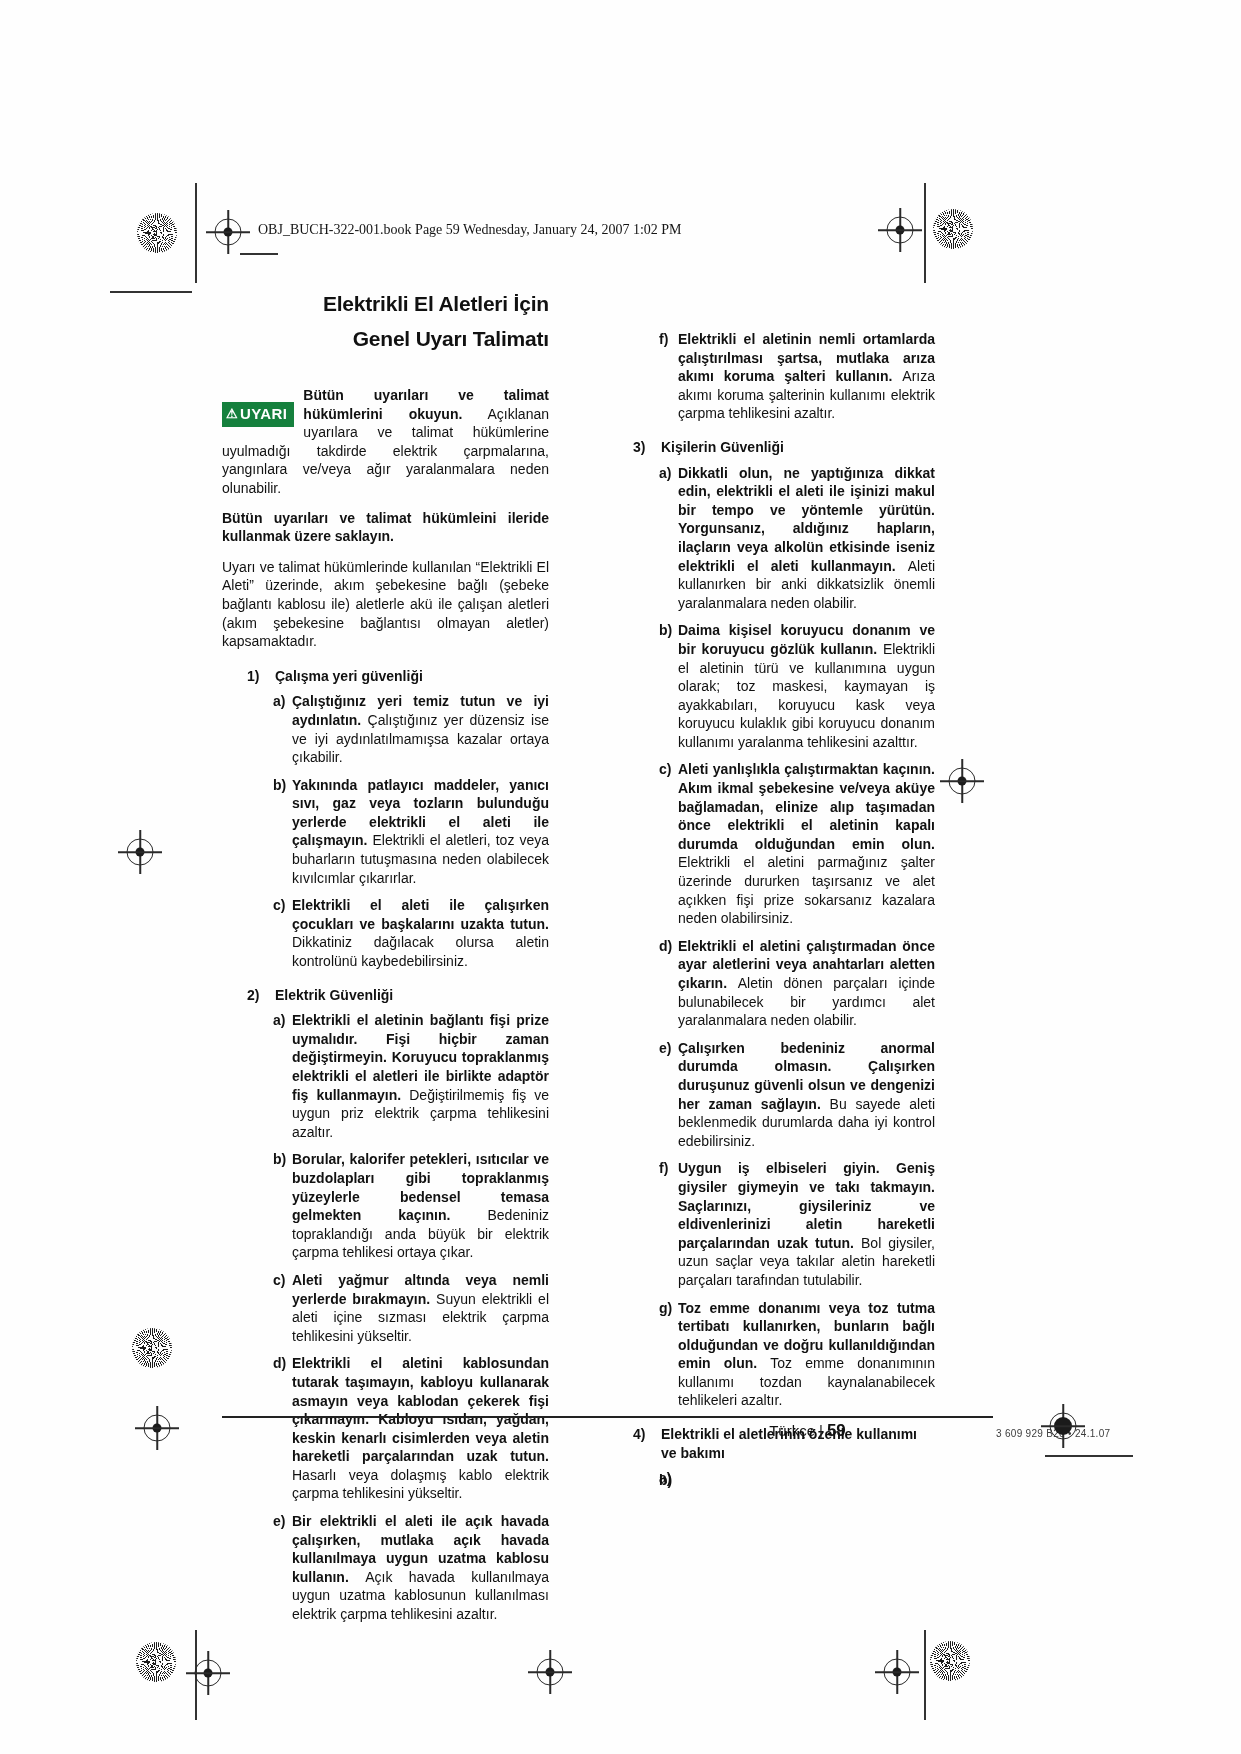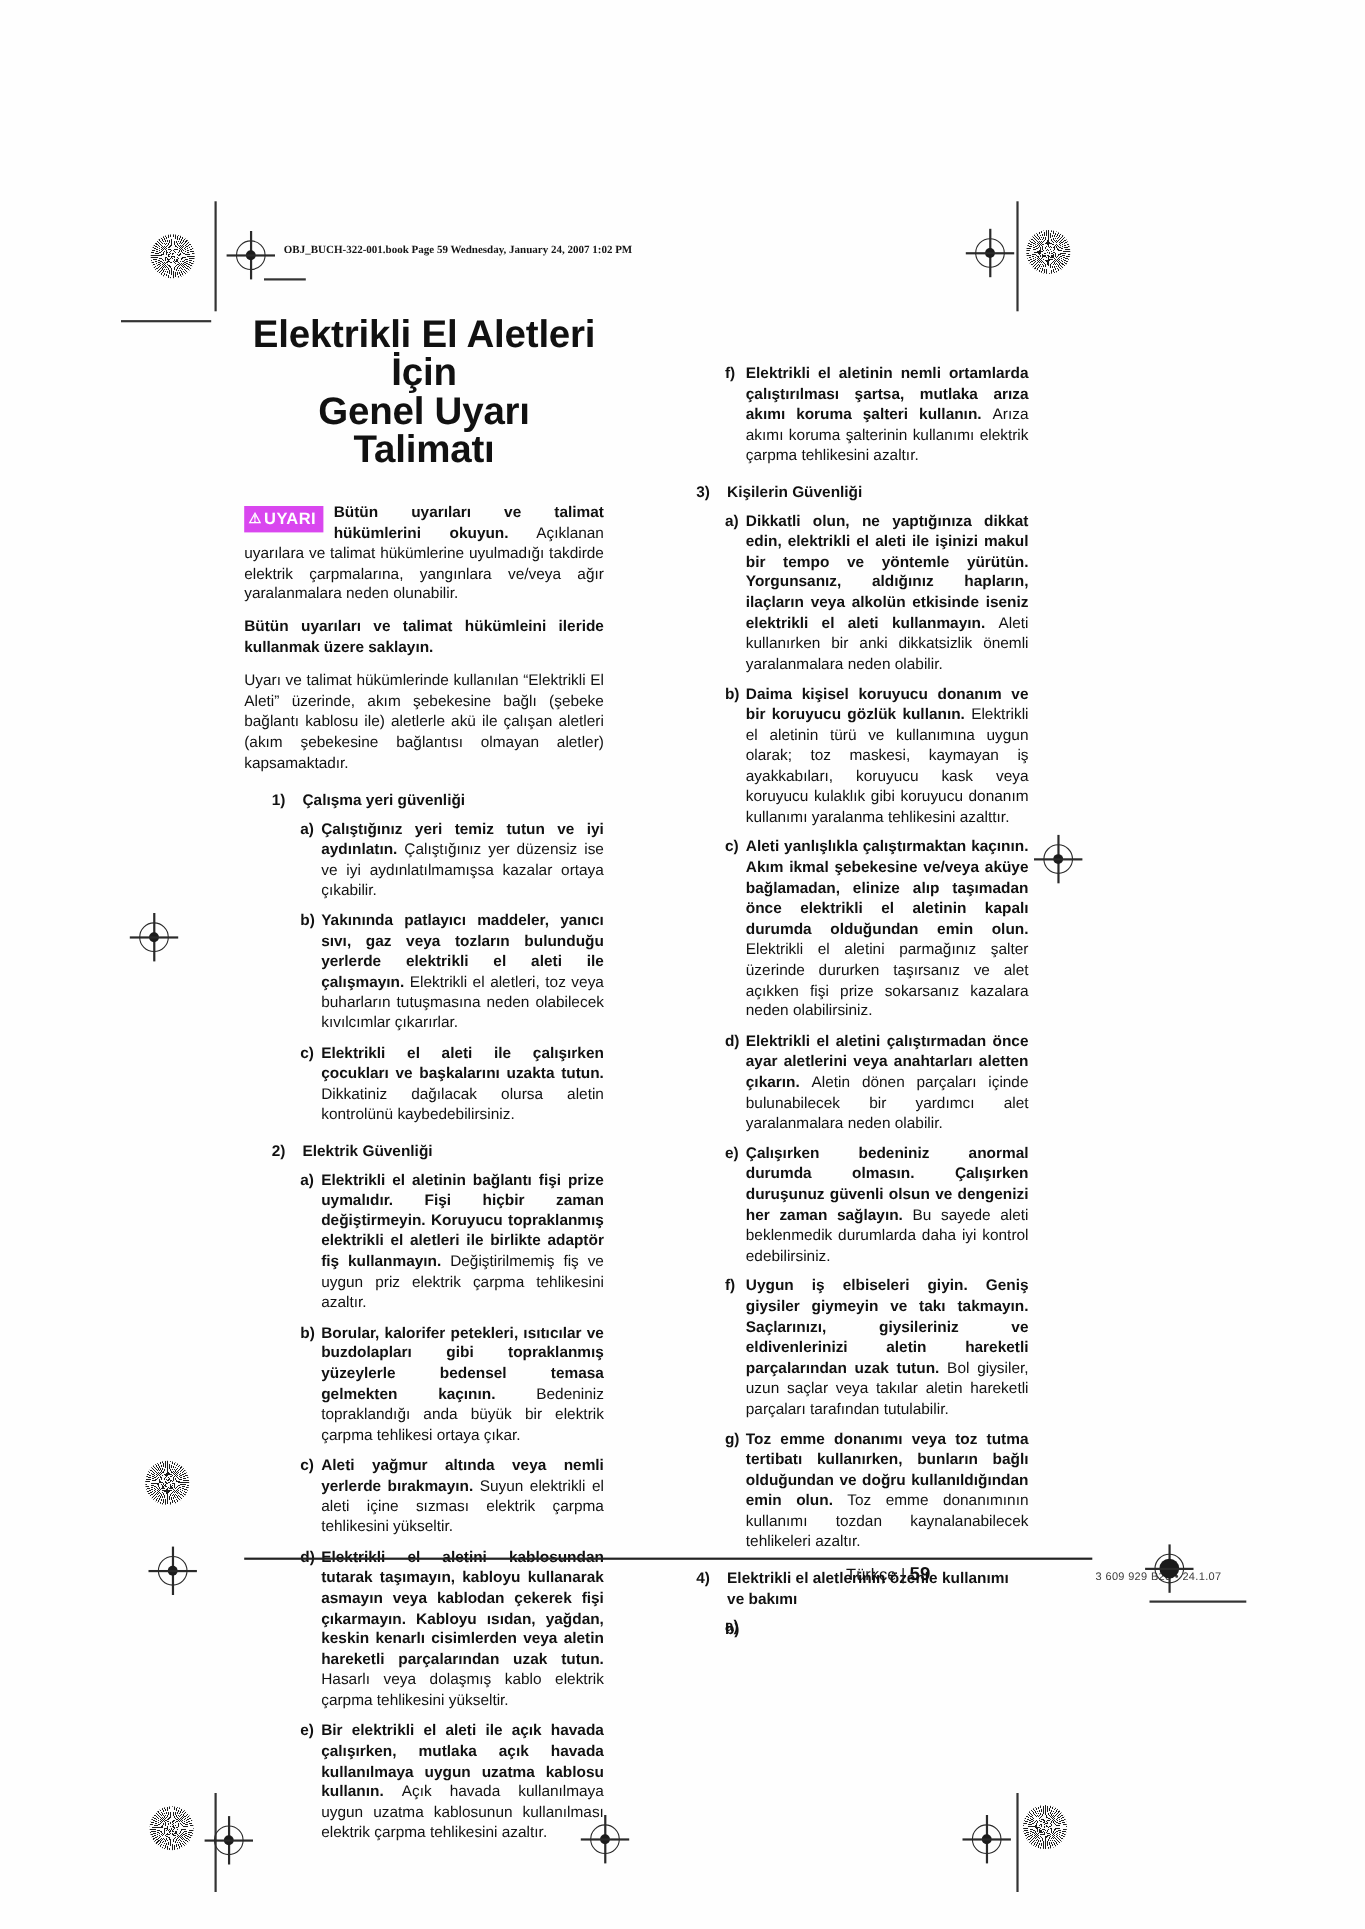--- a/index.html
+++ b/index.html
@@ -13,32 +13,32 @@
   .reg::before{content:'';position:absolute;left:50%;top:0;bottom:0;width:1.5px;background:#2a2a2a;transform:translateX(-50%);}
   .reg::after{content:'';position:absolute;top:50%;left:0;right:0;height:1.5px;background:#2a2a2a;transform:translateY(-50%);}
   .reg .circ{position:absolute;left:50%;top:50%;width:25px;height:25px;border:1.5px solid #2a2a2a;border-radius:50%;transform:translate(-50%,-50%);}
   .reg .dot{position:absolute;left:50%;top:50%;width:9px;height:9px;background:#1b1b1b;border-radius:50%;transform:translate(-50%,-50%);}
   .reg.dark .dot{width:18px;height:18px;}
   .vmark{position:absolute;width:1.5px;background:#333;}
   .hmark{position:absolute;height:1.5px;background:#333;}
 
   
   .header-line{position:absolute;left:258px;top:222px;font-family:"Liberation Serif",serif;
-    font-size:10px;color:#151515;white-space:nowrap;font-weight:bold;}
+    font-size:14px;color:#151515;white-space:nowrap;}
 
   
   .col{position:absolute;width:327px;font-size:14px;line-height:18.6px;text-align:justify;}
   .col-left{left:222px;top:286px;}
   .col-right{left:608px;top:330px;}
 
-  h1.title{margin:0 0 30px 0;font-size:35px;line-height:35px;font-weight:700;letter-spacing:-0.2px;text-align:center;}
+  h1.title{margin:0 0 30px 0;font-size:21px;line-height:35px;font-weight:700;letter-spacing:-0.2px;text-align:right;}
 
   .warn-para{margin:0 0 11px 0;}
-  .warn-box{float:left;background:#d946ef;color:#fff;font-weight:700;font-size:15px;
-    padding:2px 7px 3px 4px;margin:4px 9px 2px 0;letter-spacing:.4px;line-height:19px;}
+  .warn-box{float:left;background:#15803d;color:#fff;font-weight:700;font-size:15px;
+    padding:2px 7px 3px 4px;margin:16px 9px 2px 0;letter-spacing:.4px;line-height:19px;}
   .warn-tri{font-size:13px;margin-right:2px;position:relative;top:-1px;}
   .keep{margin:0 0 12px 0;font-weight:700;}
   .def{margin:0 0 16px 0;}
 
   .sec-heading{position:relative;padding-left:53px;font-weight:700;margin:15px 0 7px 0;text-align:left;}
   .sec-heading .num{position:absolute;left:25px;}
   .item{position:relative;padding-left:70px;margin:0 0 9px 0;}
   .item .letter{position:absolute;left:51px;font-weight:700;}
   .item b{font-weight:700;}
   .blocks .sec-heading:first-child,.blocks .item:first-child{margin-top:0;}

